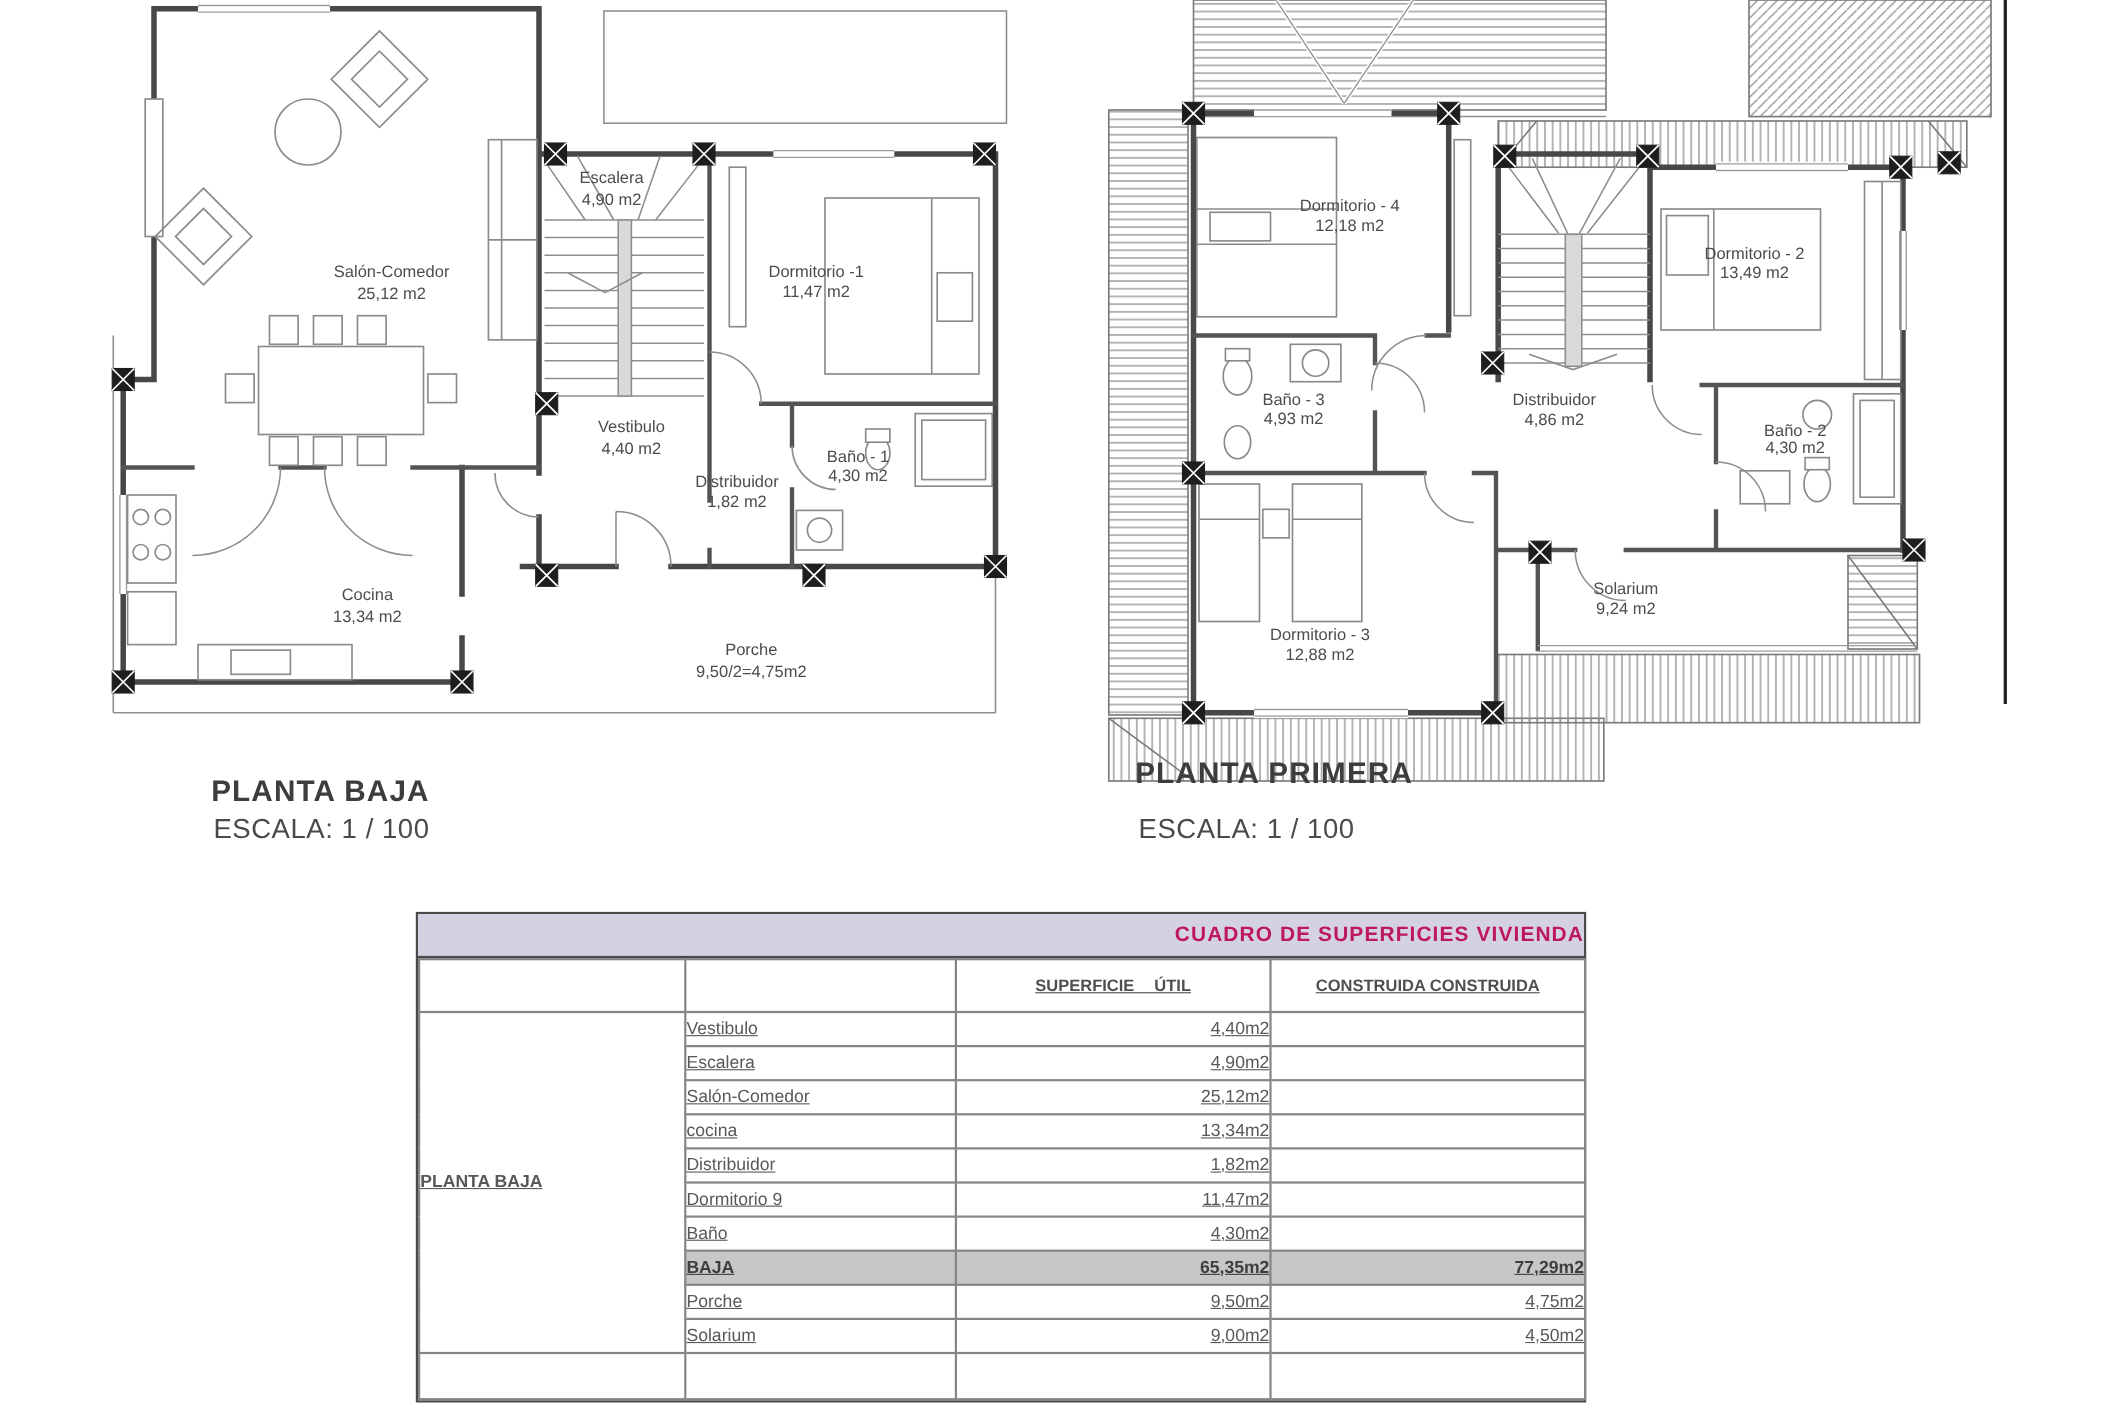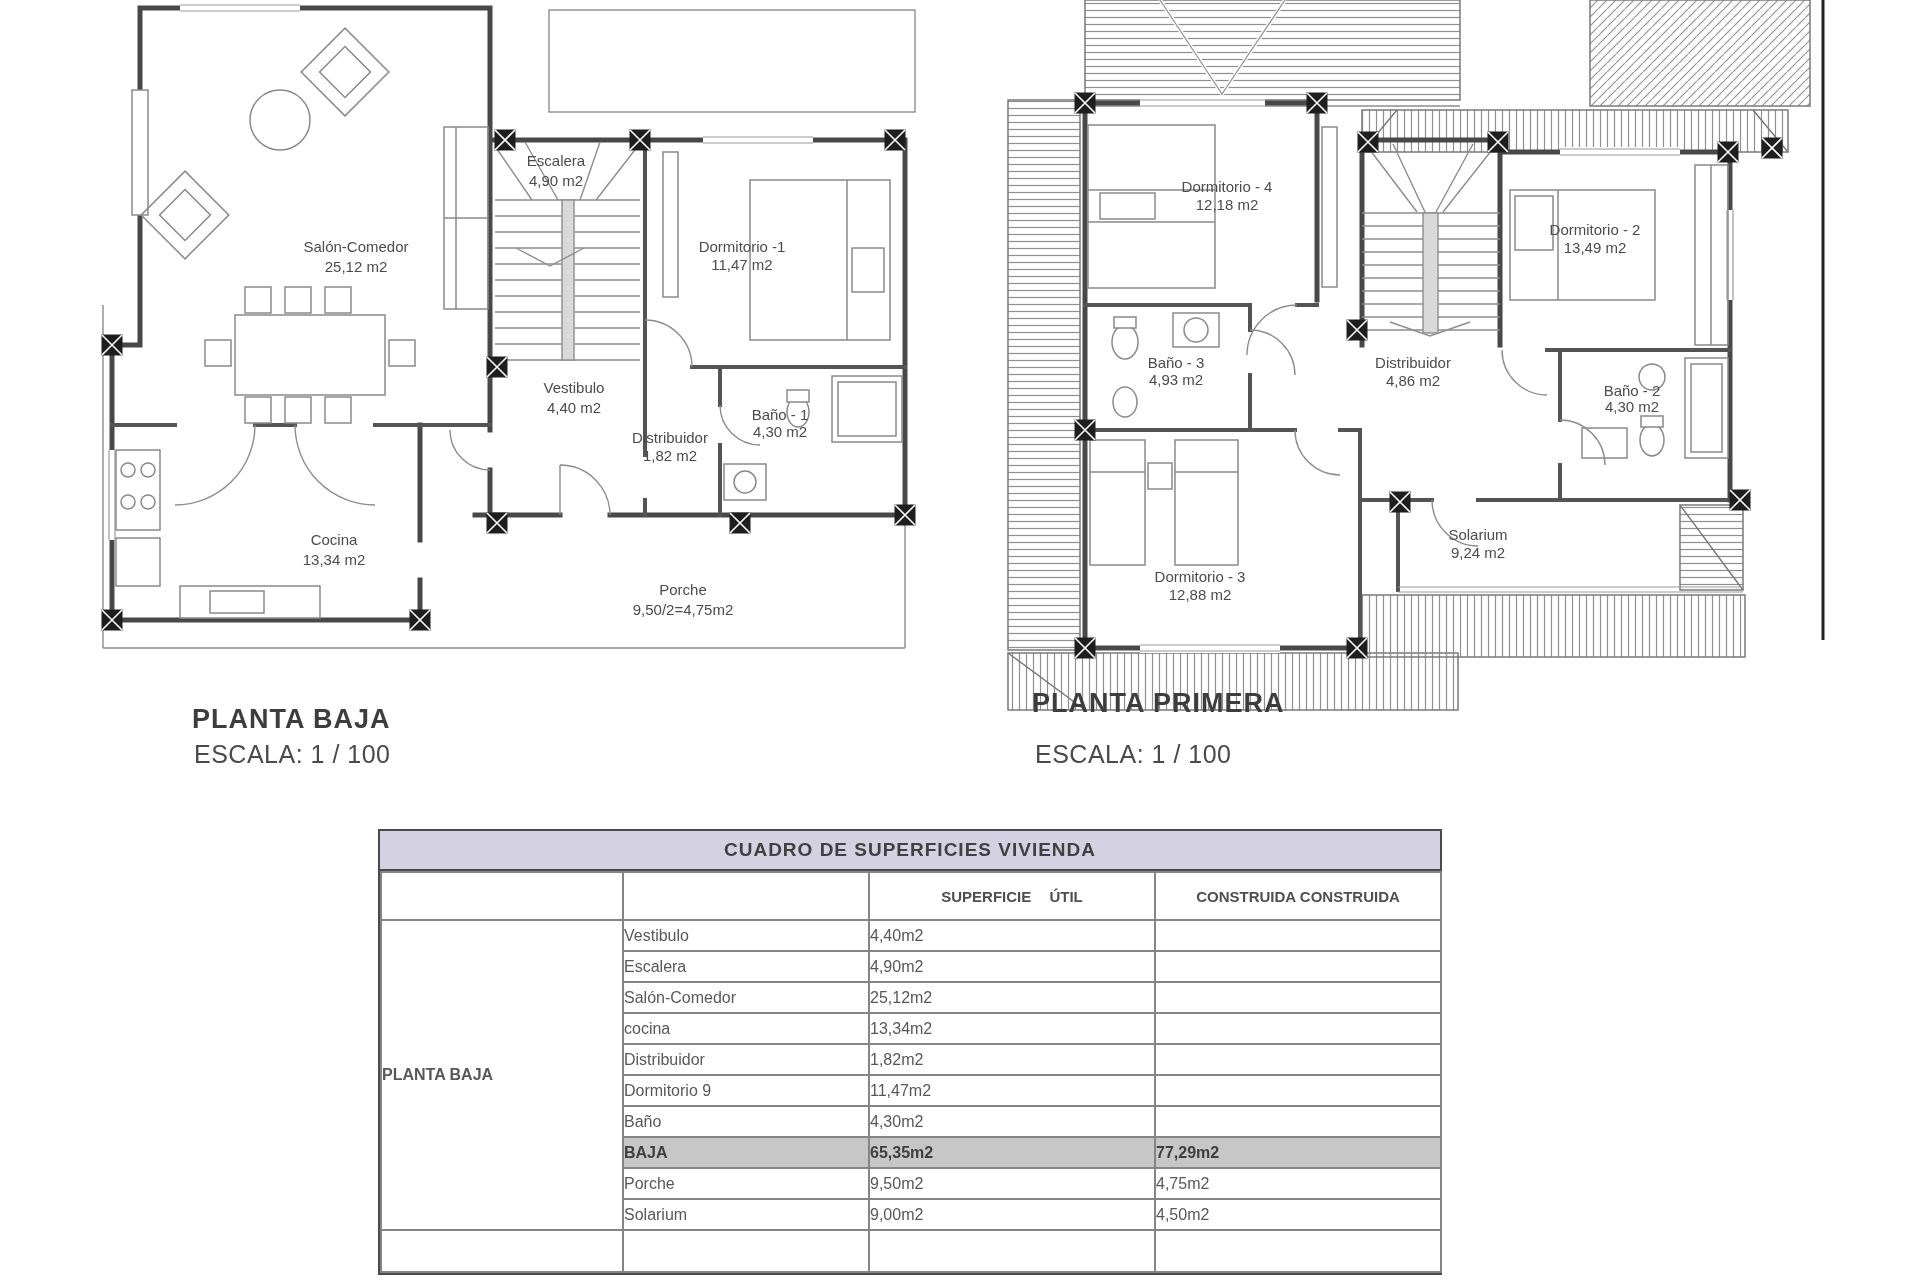--- a/index.html
+++ b/index.html
@@ -15,26 +15,26 @@
   .thin{stroke:#8d8d8d;stroke-width:1.4;fill:none;}
   .furn{stroke:#8a8a8a;stroke-width:1.5;fill:none;}
   .furnw{stroke:#8a8a8a;stroke-width:1.5;fill:#ffffff;}
   .roof{stroke:#7a7a7a;stroke-width:1.5;}
   .winline{stroke:#9a9a9a;stroke-width:1.2;}
   
   .plan-title{font-weight:bold;font-size:27px;color:#3d3d3d;letter-spacing:1px;}
   .plan-scale{font-size:25px;color:#4a4a4a;letter-spacing:.5px;}
   
   .tblwrap{left:378px;top:829px;width:1060px;border:2px solid #4a4a4a;background:#fff;}
-  .tbl-title{height:38px;line-height:38px;text-align:center;font-weight:bold;font-size:19px;
-    letter-spacing:1px;color:#404040;border-bottom:2px solid #4a4a4a;}
+  .tbl-title{height:38px;line-height:38px;text-align:right;font-weight:bold;font-size:19px;
+    letter-spacing:1px;color:#be185d;border-bottom:2px solid #4a4a4a;}
   table.surf{border-collapse:collapse;table-layout:fixed;width:100%;}
-  table.surf td{border:2px solid #858585;font-size:16px;color:#585858;height:29px;padding:0;}
+  table.surf td{border:2px solid #858585;font-size:16px;color:#585858;height:29px;padding:0;text-decoration:underline;}
   td.cname{padding-left:12px;}
-  td.cval{text-align:left;}
+  td.cval{text-align:right;}
   tr.hdrrow td{height:46px;font-weight:bold;font-size:15px;color:#4f4f4f;text-align:center;}
   td.util-h{word-spacing:14px;}
   td.group{font-weight:bold;font-size:16px;color:#4f4f4f;padding-left:10px;vertical-align:middle;}
   tr.total td{background:#c7c7c7;font-weight:bold;color:#3e3e3e;}
   tr.stub td{height:40px;}
 </style>
 </head>
 <body>
 
 <svg class="abs" style="left:80px;top:0;" width="840" height="670" viewBox="0 0 840 670">

